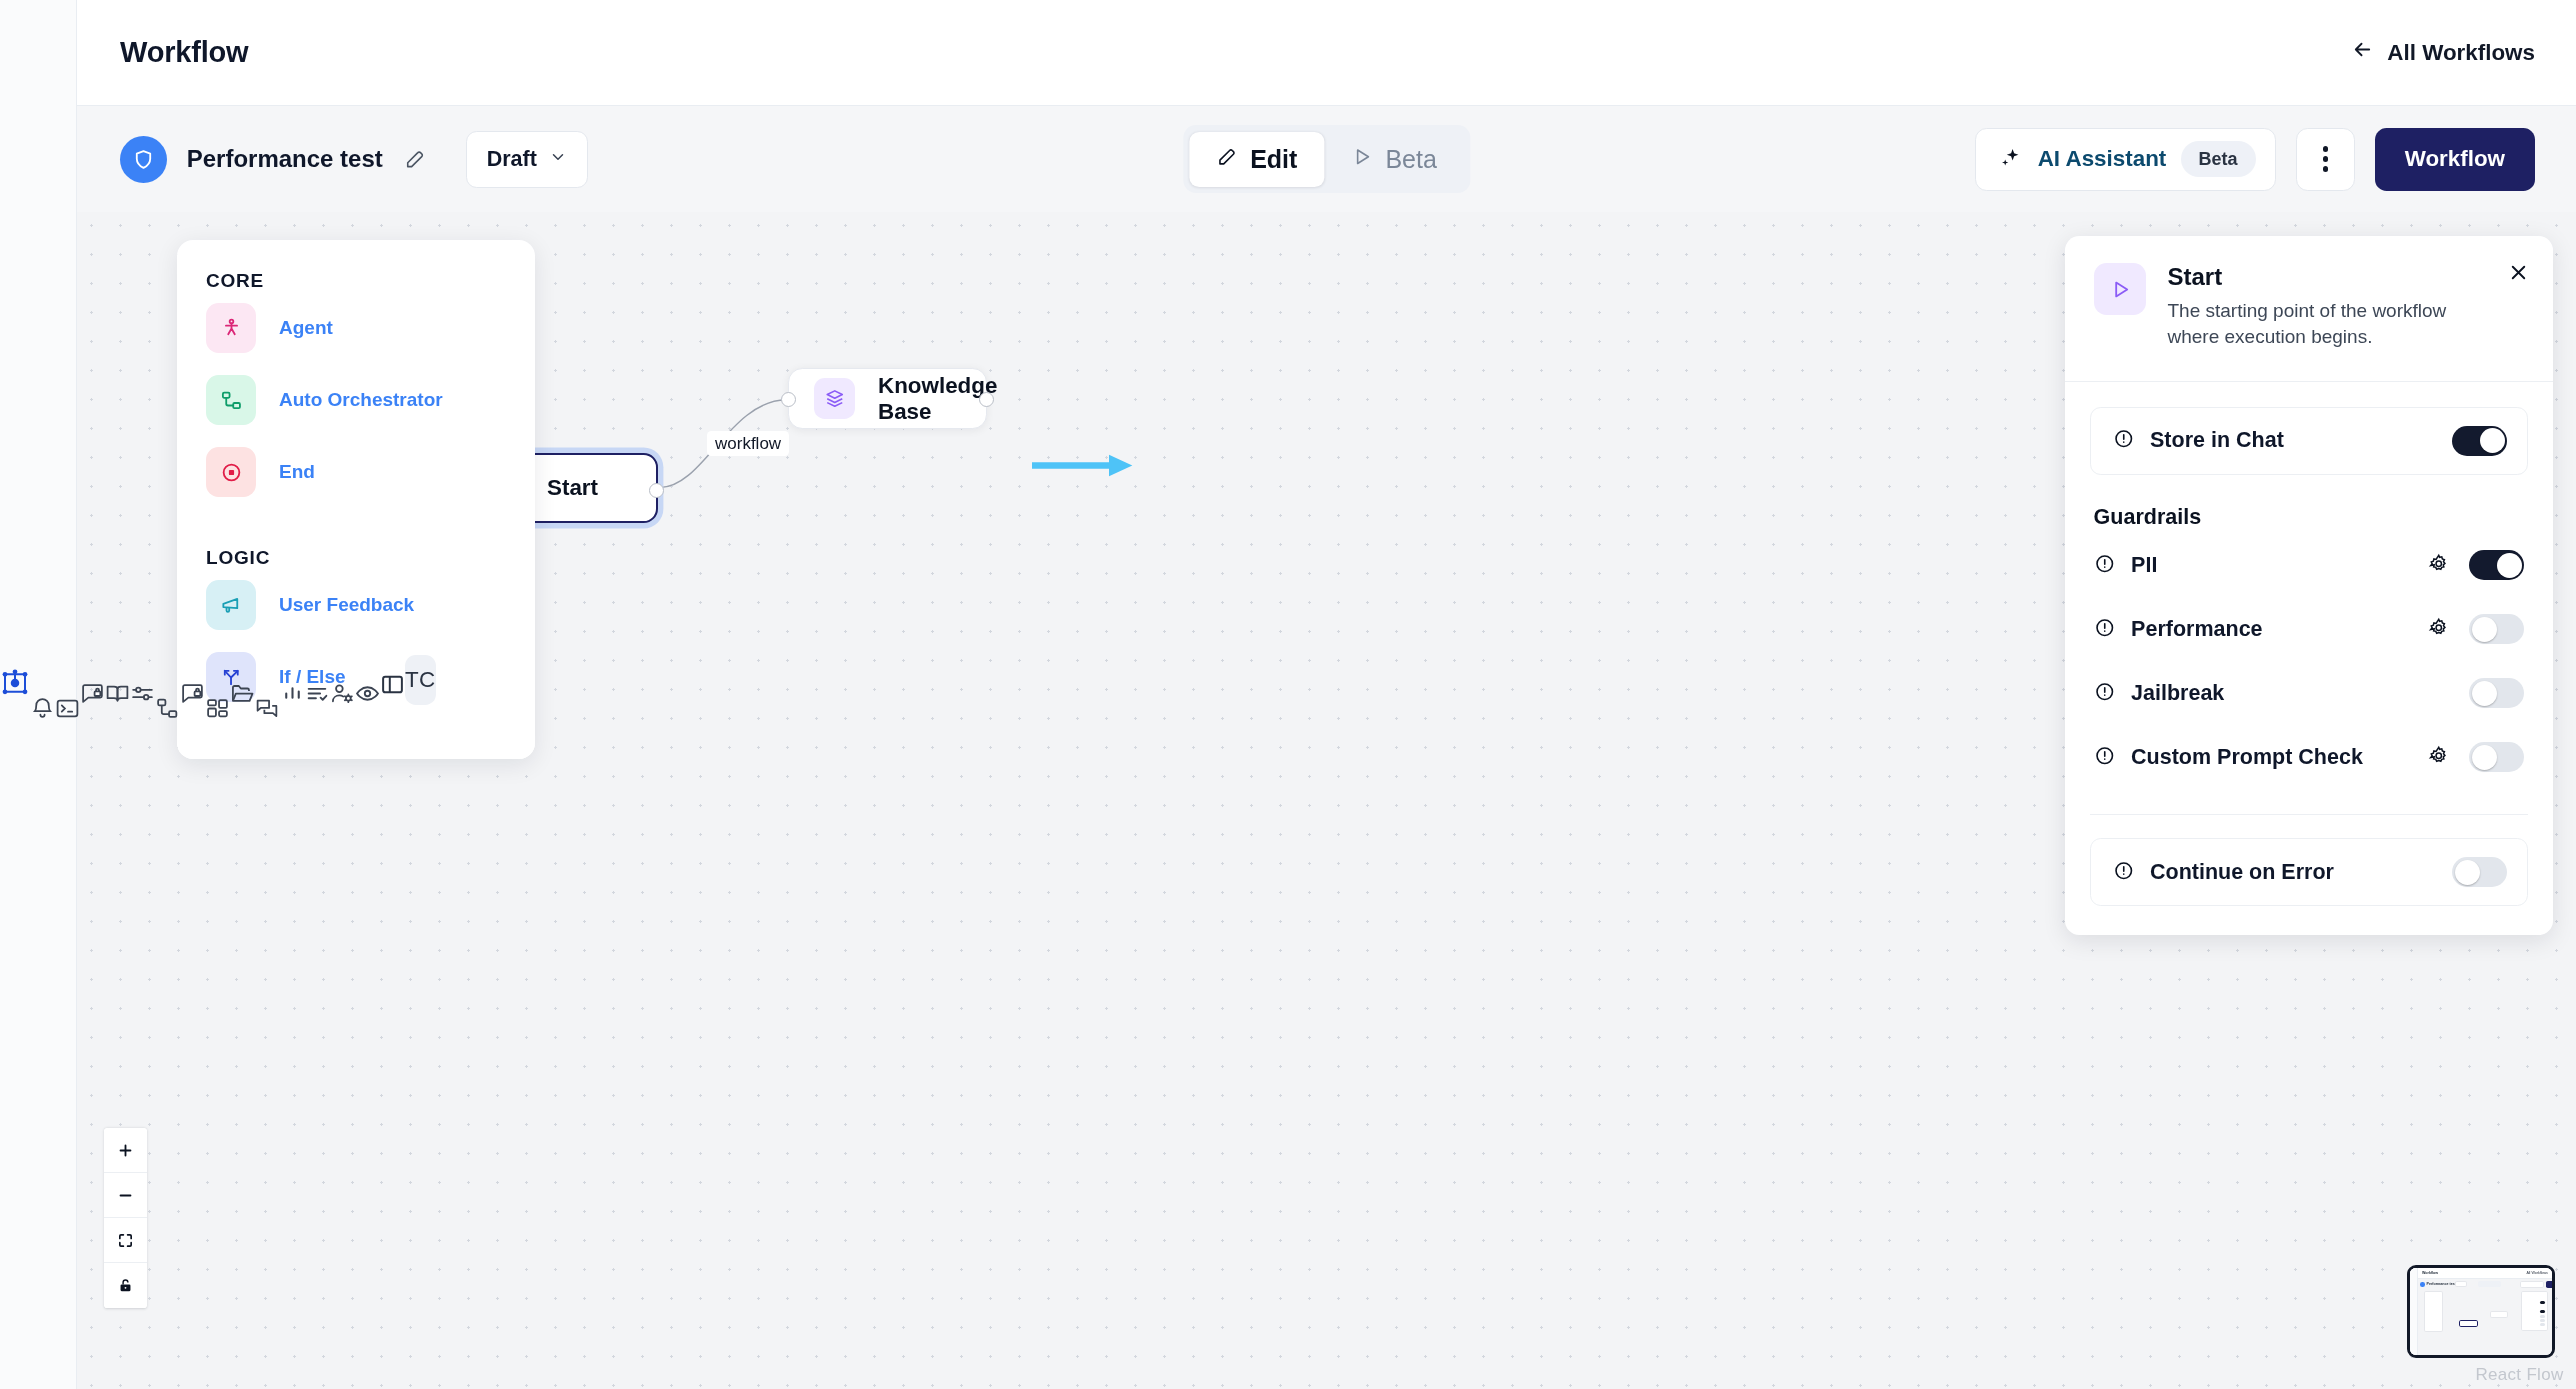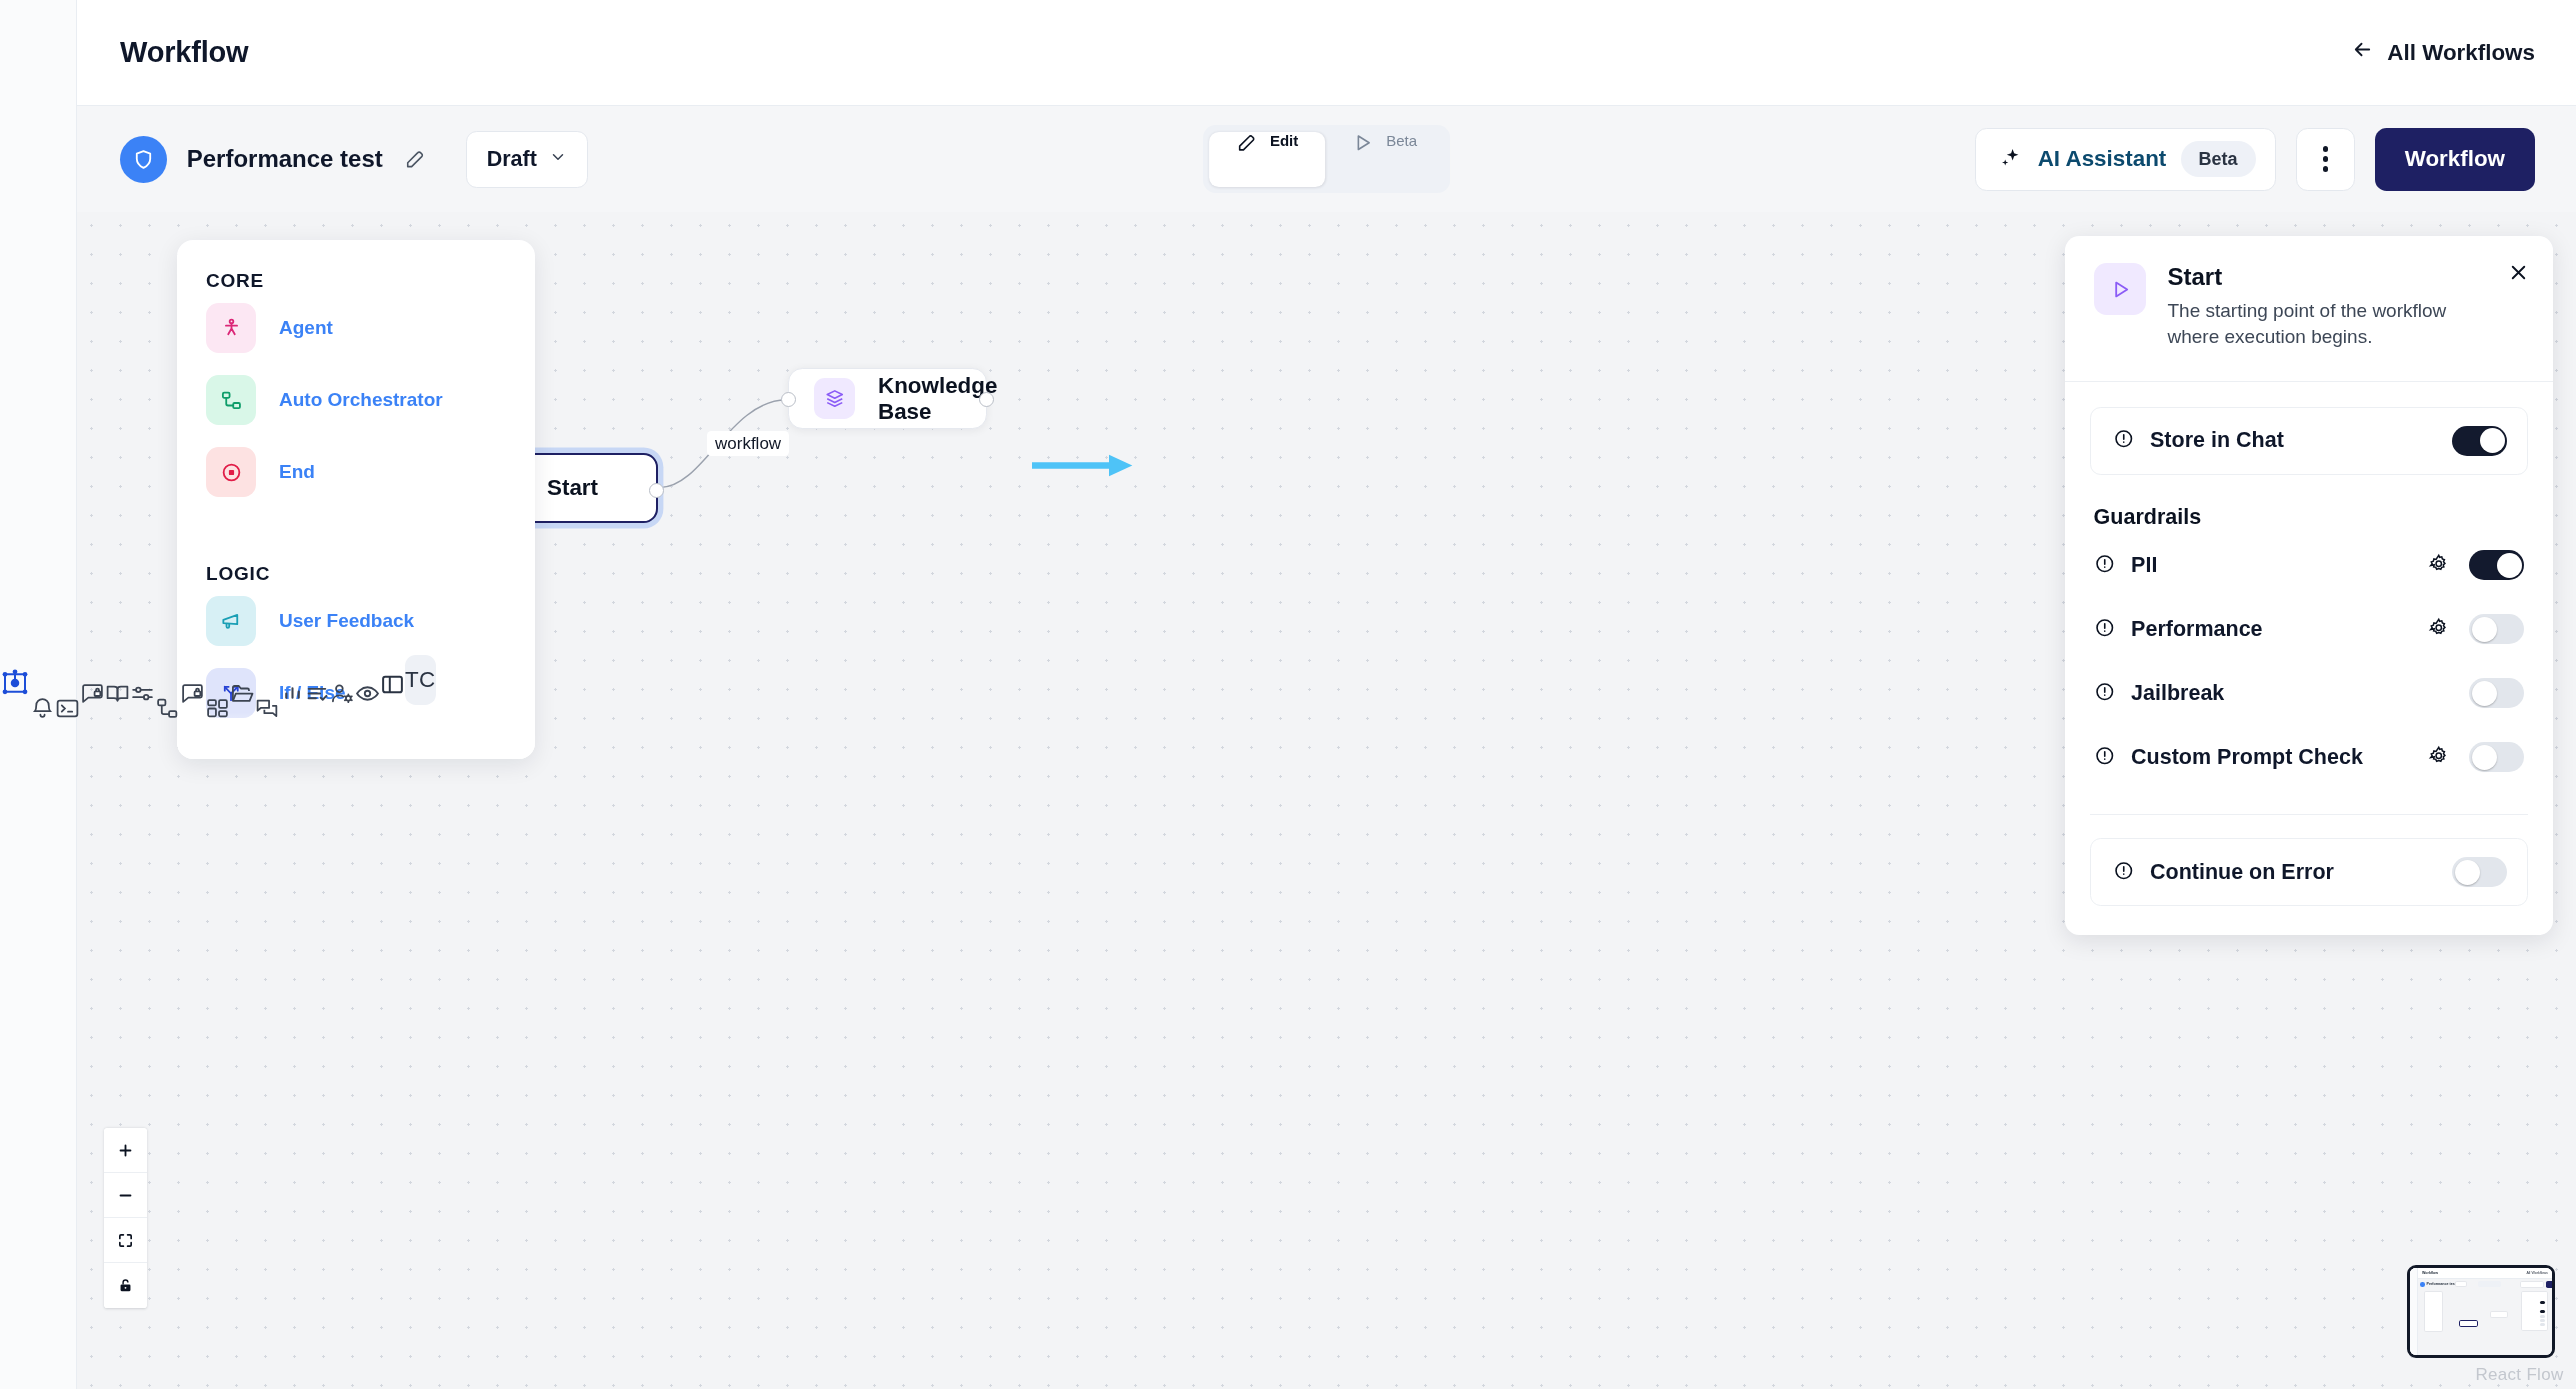--- a/index.html
+++ b/index.html
@@ -65,23 +65,23 @@
     padding: 0 19.7px; cursor: pointer;
   }
   .draft-select span { font-size: 21.5px; color: #0f172a; font-weight: bold; }
 
   .sub-center {
     position: absolute; left: 50%; transform: translateX(-50%);
     display: flex; align-items: center; gap: 0;
     background: #eef1f6; border-radius: 12.5px; padding: 6.3px;
   }
   .seg {
-    display: flex; align-items: flex-start; gap: 12.5px;
+    display: flex; align-items: center; gap: 12.5px;
     height: 55px; padding: 0 27px; border-radius: 9.8px; cursor: pointer;
-    font-size: 15px; font-weight: 600;
+    font-size: 25px; font-weight: 600;
   }
   .seg.active { background: #fff; color: #0b1220; box-shadow: 0 0.9px 2.7px rgba(16,24,40,.10); }
   .seg.inactive { color: #7b8798; font-weight: 500; }
 
   .sub-right {
     margin-left: auto; display: flex; align-items: center; gap: 19.7px; padding-right: 41px;
   }
   .ai-assistant {
     height: 63px; background: #fff; border: 0.9px solid #e4e8ee; border-radius: 11.6px;
     display: flex; align-items: center; gap: 14.3px; padding: 0 19.7px 0 23px; cursor: pointer;
@@ -116,21 +116,21 @@
   .palette {
     position: absolute; left: 100px; top: 29px; width: 358px; height: 519px;
     background: #fff; border-radius: 16px; box-shadow: 0 5.4px 23px rgba(16,24,40,.09);
     overflow: hidden; z-index: 10;
   }
   .pal-section {
     font-size: 19px; font-weight: 700; color: #0f172a; letter-spacing: 0.8px;
     padding: 0 0 0 29px;
   }
   .pal-sec-core { margin-top: 30px; }
-  .pal-sec-logic { margin-top: 55px; }
+  .pal-sec-logic { margin-top: 39px; }
   .pal-sec-tools { margin-top: 39px; }
   .pal-item {
     display: flex; align-items: center; gap: 23px; height: 72px;
     padding-left: 29px; cursor: pointer;
   }
   .pal-ic {
     width: 50px; height: 50px; border-radius: 12.5px; flex: none;
     display: flex; align-items: center; justify-content: center;
   }
   .pal-label { font-size: 19px; font-weight: 700; color: #3b82f6; }

